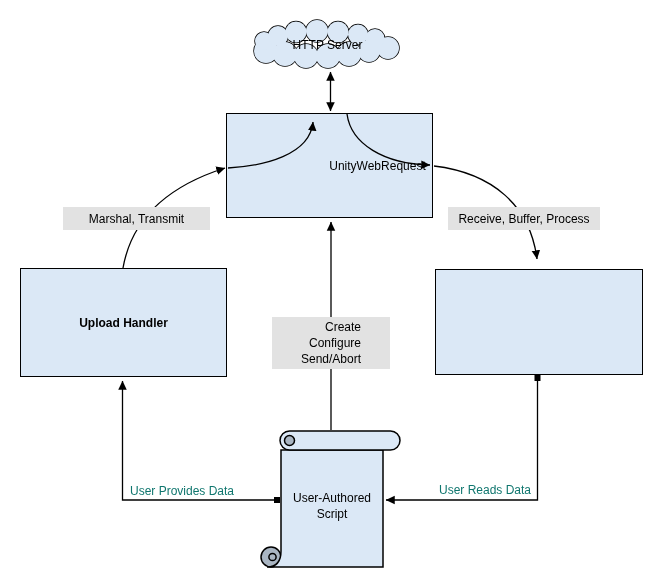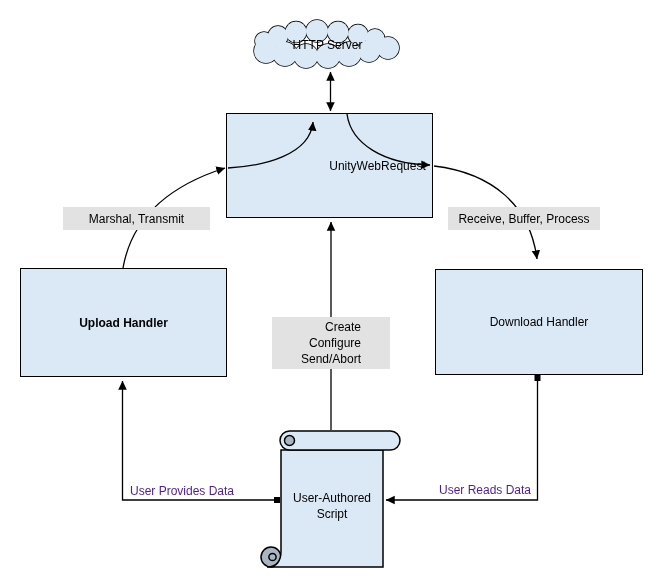--- a/index.html
+++ b/index.html
@@ -47,21 +47,21 @@
     font-size:12px;color:#000;
     white-space:pre-line;
     line-height:16px;
   }
   #l-marshal{left:63px;top:207px;width:147px;height:23px;}
   #l-receive{left:448px;top:207px;width:152px;height:23px;}
   #l-create{left:272px;top:317px;width:118px;height:52px;}
 
   .freetext{
     position:absolute;
-    font-size:12px;color:#4c1d95;
+    font-size:12px;color:#0f766e;
     text-align:center;
   }
   #l-provides{left:126px;top:484px;width:112px;}
   #l-reads{left:432px;top:483px;width:106px;}
 </style>
 </head>
 <body>
 
 <div class="canvas">
 
@@ -135,21 +135,20 @@
       <path d="M 537.5,378 L 537.5,500 L 386,500" marker-end="url(#arr)"></path>
     </g>
 
     <rect x="274" y="497" width="6" height="6" fill="#000"></rect>
     <rect x="534.5" y="375" width="6" height="6" fill="#000"></rect>
   </svg>
 
   <div class="txt" id="t-cloud">HTTP Server</div>
   <div class="txt" id="t-uwr">UnityWebRequest</div>
   <div class="txt" id="t-upload">Upload Handler</div>
-  <div class="txt" id="t-download">Download Handler</div>
   <div class="txt" id="t-script">User-Authored
 Script</div>
 
   <div class="elabel" id="l-marshal">Marshal, Transmit</div>
   <div class="elabel" id="l-receive">Receive, Buffer, Process</div>
   <div class="elabel" id="l-create">Create
 Configure
 Send/Abort</div>
 
   <div class="freetext" id="l-provides">User Provides Data</div>

